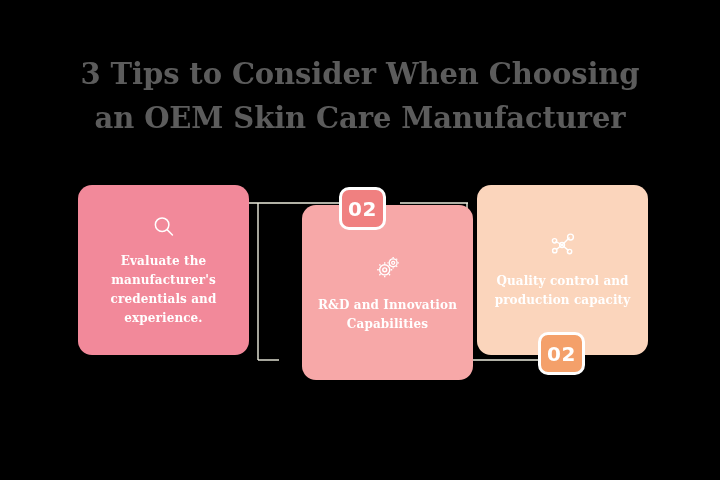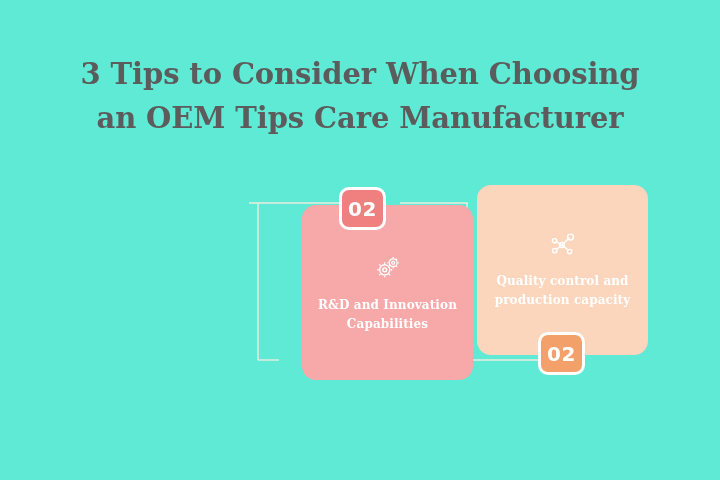--- a/index.html
+++ b/index.html
@@ -11,21 +11,21 @@
     height: 480px;
     background: #FDFDF0;
     font-family: "DejaVu Serif", "Liberation Serif", serif;
     overflow: hidden;
     position: relative;
   }
   #canvas {
     position: relative;
     width: 720px;
     height: 480px;
-    background: #5eead4;
+    background: #000000;
   }
 
   
   .title-wrap {
     position: absolute;
     left: 0;
     top: 52px;
     width: 720px;
     text-align: center;
   }
@@ -136,34 +136,41 @@
     background: #F4A06A;
   }
 </style>
 </head>
 <body>
 
 <div id="canvas">
 
   <div class="title-wrap">
     <span class="title-line">3 Tips to Consider When Choosing</span>
-    <span class="title-line">an OEM Tips Care Manufacturer</span>
+    <span class="title-line">an OEM Skin Care Manufacturer</span>
   </div>
 
   <svg class="connectors" width="720" height="480" viewBox="0 0 720 480" fill="none">
 
     <path d="M 249 203 L 361 203" stroke="#EDEDDE" stroke-width="1.4"></path>
     <path d="M 258 203 L 258 360" stroke="#EDEDDE" stroke-width="1.4"></path>
     <path d="M 258 360 L 279 360" stroke="#EDEDDE" stroke-width="1.4"></path>
 
     <path d="M 400 203 L 468 203" stroke="#EDEDDE" stroke-width="1.4"></path>
     <path d="M 467 203 L 467 360" stroke="#EDEDDE" stroke-width="1.4"></path>
     <path d="M 467 360 L 538 360" stroke="#EDEDDE" stroke-width="1.4"></path>
   </svg>
 
+  <div class="card card-1">
+    <svg class="card-icon" viewBox="0 0 32 32" fill="none">
+      <circle cx="14" cy="13.5" r="7.2" stroke="#FFFFFF" stroke-width="1.6"></circle>
+      <path d="M19.3 18.8 L25 24.5" stroke="#FFFFFF" stroke-width="1.6" stroke-linecap="round"></path>
+    </svg>
+    <div class="card-text">Evaluate the manufacturer's credentials and experience.</div>
+  </div>
 
   <div class="card card-2">
     <svg class="card-icon" viewBox="0 0 32 32" fill="none">
       <g stroke="#FFFFFF" stroke-width="1.5">
         <circle cx="12.5" cy="19" r="5.4"></circle>
         <circle cx="12.5" cy="19" r="2.1"></circle>
         <path d="M12.5 12.6v-1.6M12.5 27v-1.6M18.9 19h1.6M4.5 19h1.6M17 14.5l1.2-1.2M6.8 24.7l1.2-1.2M17 23.5l1.2 1.2M6.8 13.3l1.2 1.2"></path>
       </g>
       <g stroke="#FFFFFF" stroke-width="1.4">
         <circle cx="21.5" cy="11.5" r="4.2"></circle>

